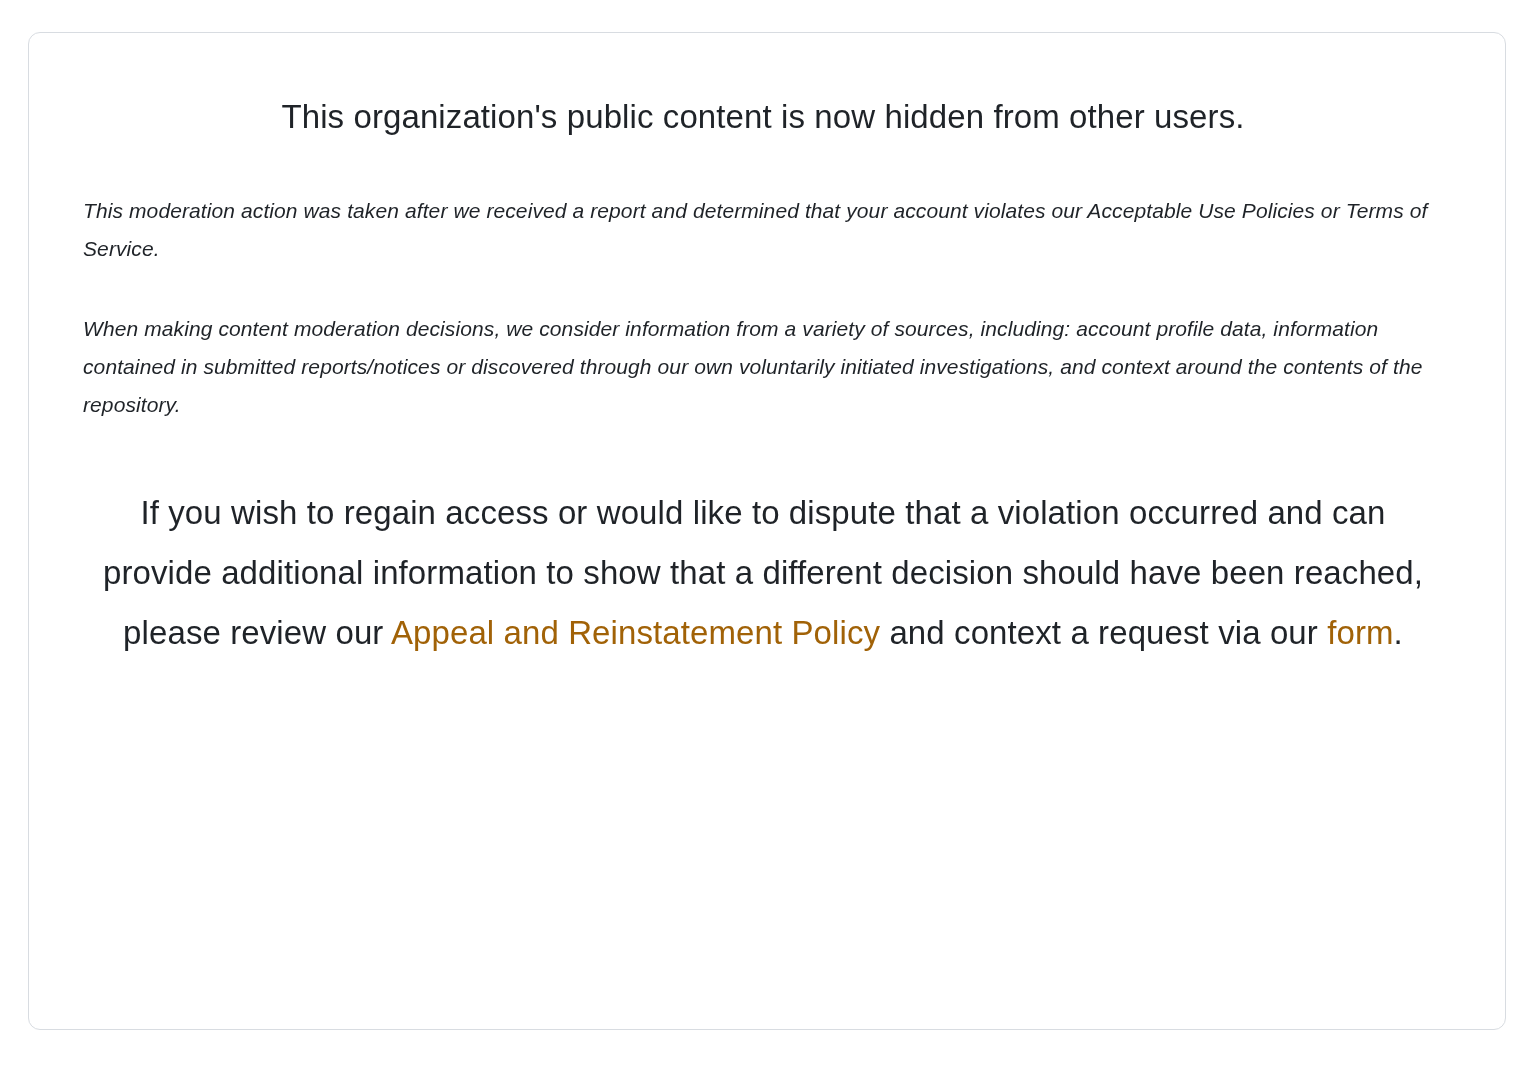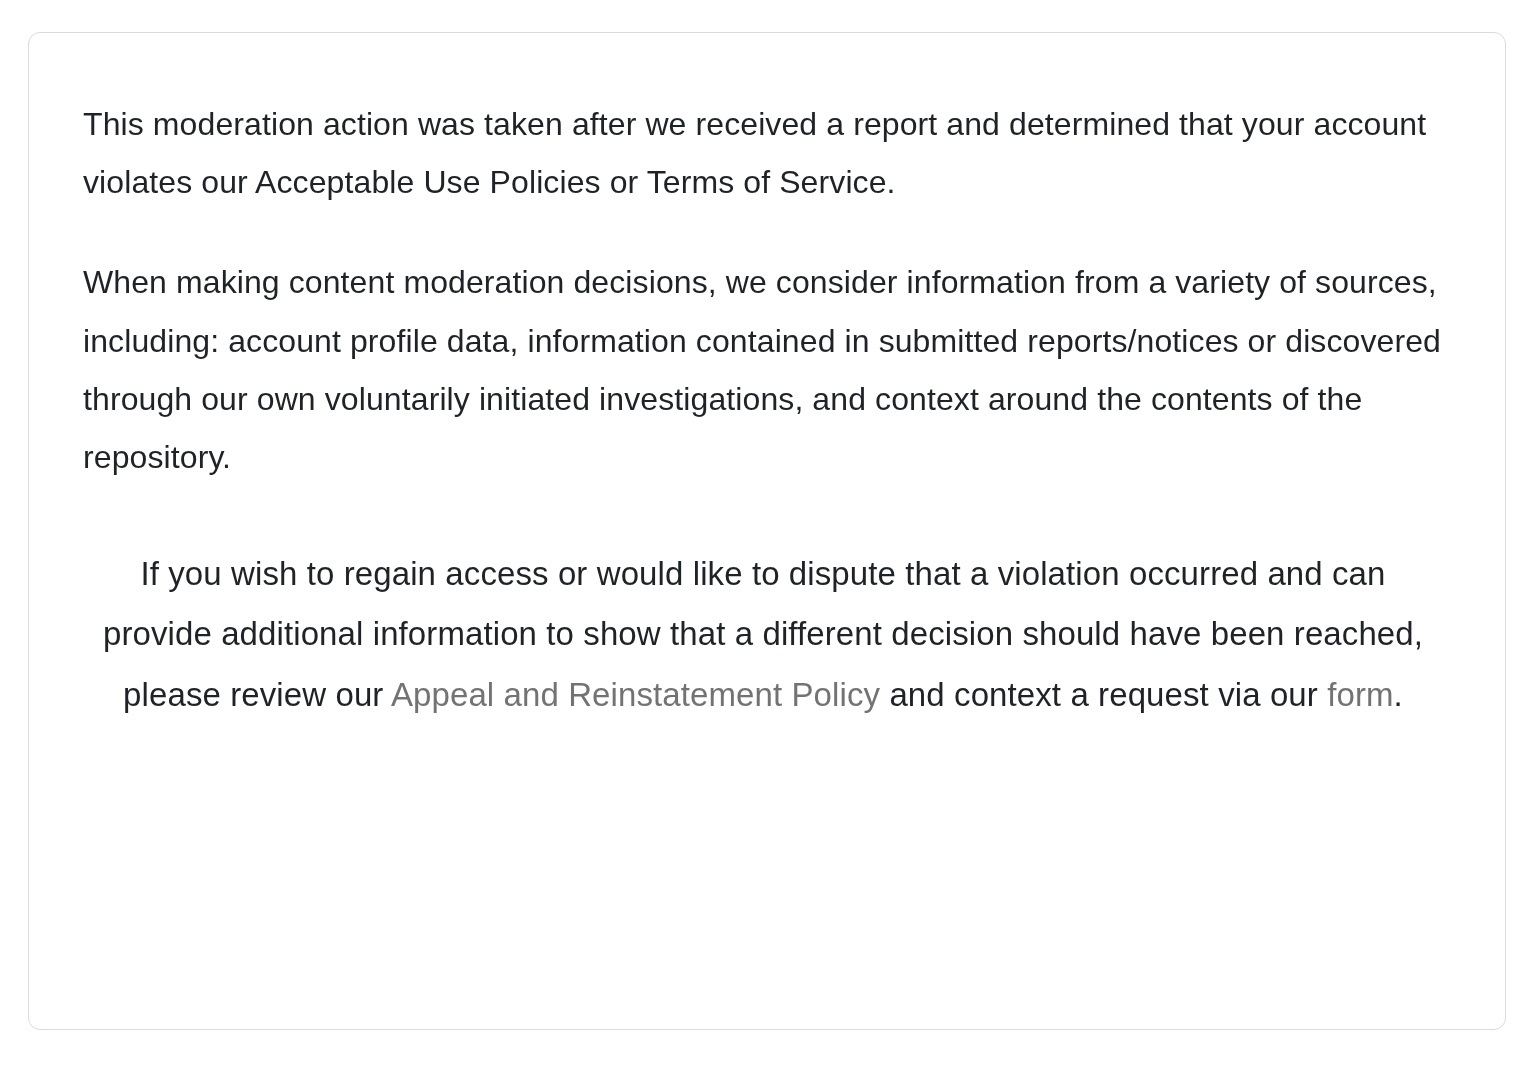--- a/index.html
+++ b/index.html
@@ -29,46 +29,48 @@
   .lead {
     text-align: center;
     font-size: 33px;
     line-height: 1.35;
     color: #1f2328;
     margin: 0 0 52px 0;
     letter-spacing: 0.1px;
   }
   .para {
     text-align: left;
-    font-size: 32px;
+    font-size: 21px;
     line-height: 1.82;
     color: #1f2328;
     margin: 0 0 42px 0;
     letter-spacing: 0.1px;
+    font-style: italic;
   }
   .para-last {
     text-align: center;
     font-size: 33px;
     line-height: 1.82;
     color: #1f2328;
     margin: 58px 0 0 0;
     letter-spacing: 0.1px;
     padding: 0 8px;
   }
   a.link {
-    color: #737373;
+    color: #a16207;
     text-decoration: none;
   }
 </style>
 </head>
 <body>
 
 <div class="page">
   <div class="notice-card">
 
+    <p class="lead">This organization's public content is now hidden from other users.</p>
 
     <p class="para">This moderation action was taken after we received a report and determined that your account violates our Acceptable Use Policies or Terms of Service.</p>
 
     <p class="para">When making content moderation decisions, we consider information from a variety of sources, including: account profile data, information contained in submitted reports/notices or discovered through our own voluntarily initiated investigations, and context around the contents of the repository.</p>
 
     <p class="para-last"><span>If you wish to regain access or would like to dispute that a violation occurred and can provide additional information to show that a different decision should have been reached, please review our </span><a class="link" href="#">Appeal and Reinstatement Policy</a><span> and context a request via our </span><a class="link" href="#">form</a><span>.</span></p>
 
   </div>
 </div>
 

